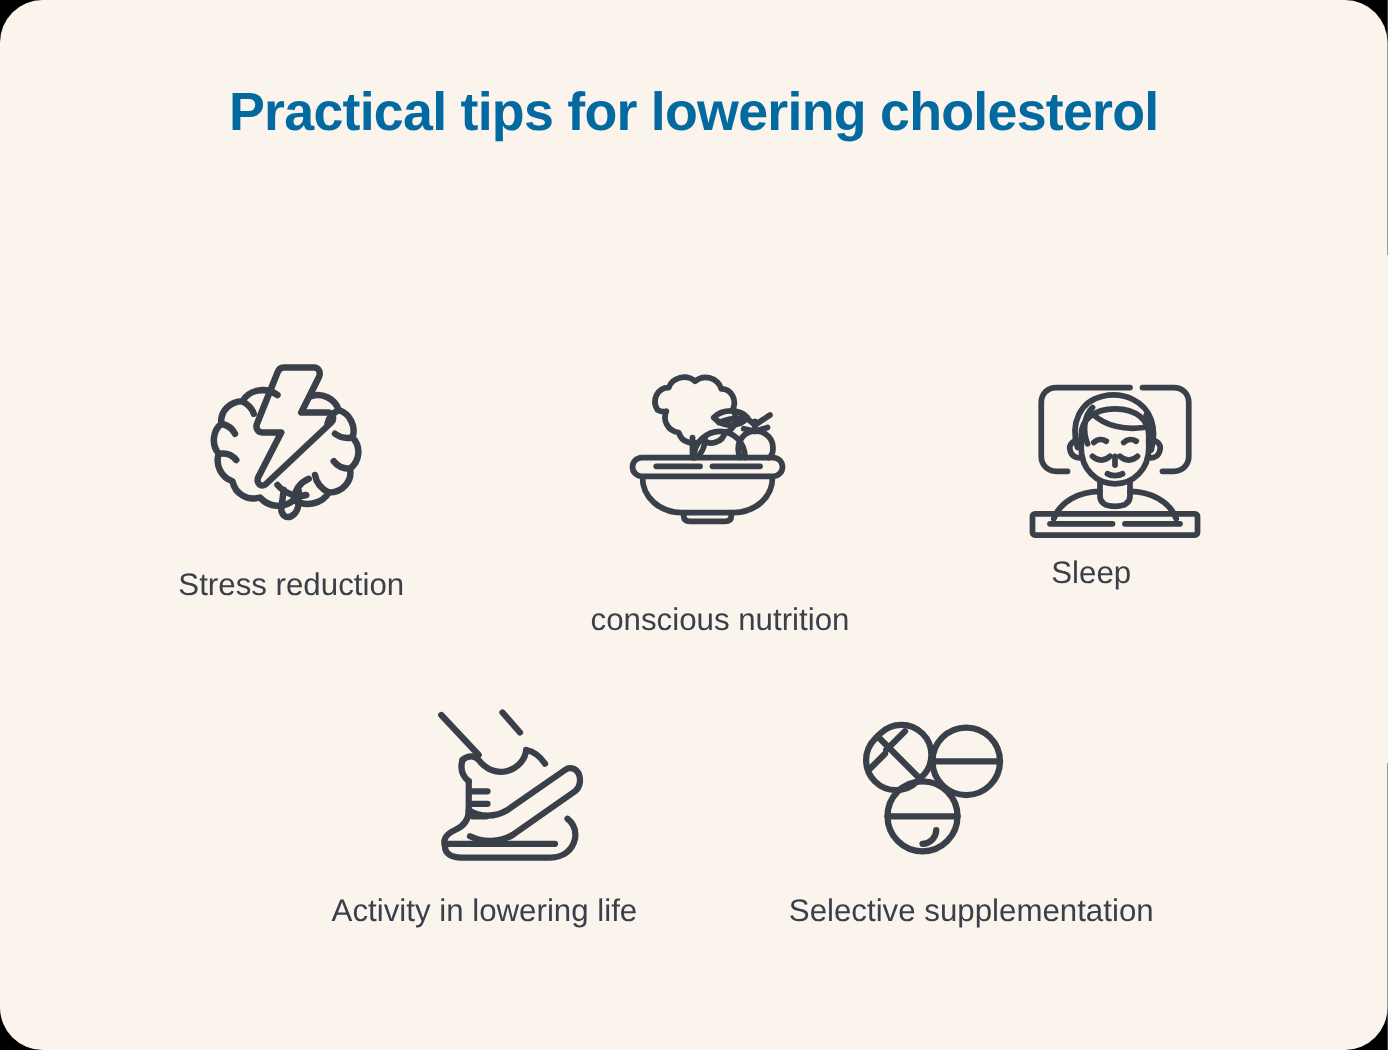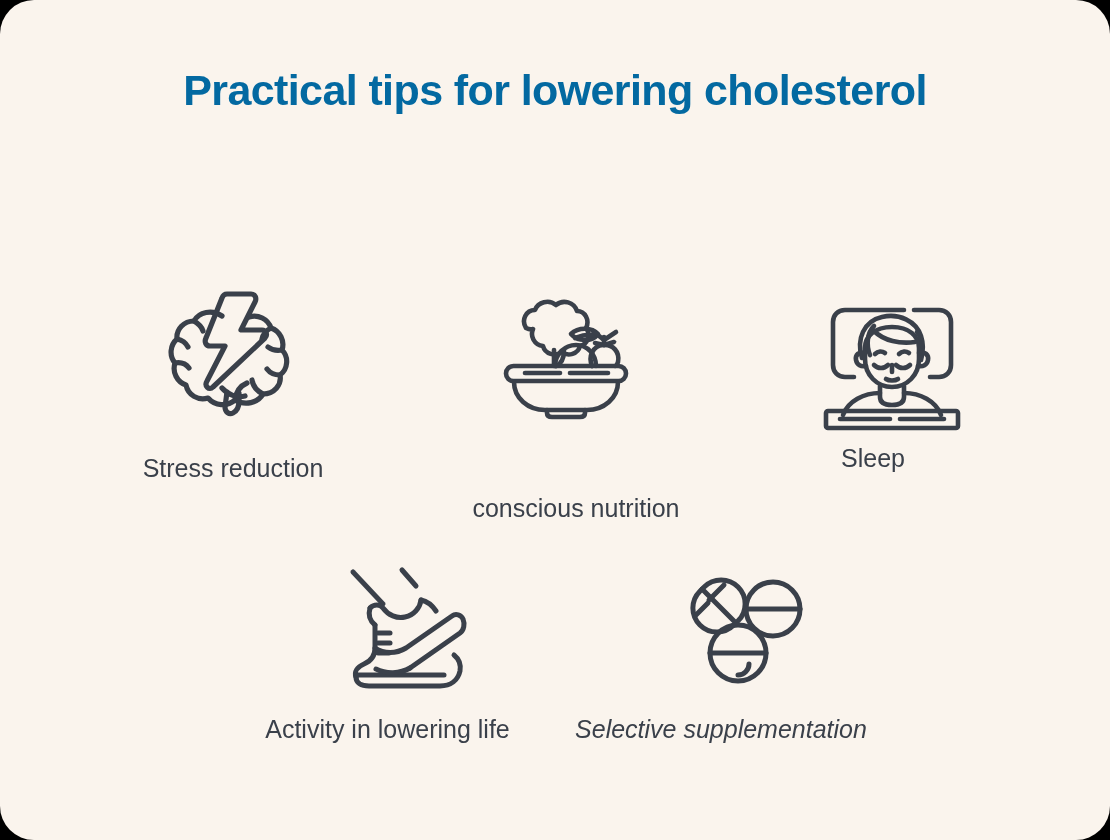--- a/index.html
+++ b/index.html
@@ -54,31 +54,31 @@
     line-height: 1.2;
     white-space: nowrap;
     text-align: center;
   }
 
   
   .item-stress .icon-wrap { left: 165px; top: 288px; }
   .item-stress .label      { left: 0px;   top: 443px; width: 466px; margin-top: 10px; }
 
   .item-nutrition .icon-wrap { left: 492px; top: 298px; }
-  .item-nutrition .label     { left: 330px; top: 481px; width: 492px; margin-top: 12px; }
+  .item-nutrition .label     { left: 330px; top: 481px; width: 492px; }
 
   .item-sleep .icon-wrap { left: 818px; top: 303px; }
   .item-sleep .label     { left: 690px; top: 443px; width: 366px; }
 
   
   .item-activity .icon-wrap { left: 348px; top: 562px; }
   .item-activity .label     { left: 155px; top: 714px; width: 465px; }
 
   .item-supp .icon-wrap { left: 672px; top: 560px; }
-  .item-supp .label     { left: 472px; top: 714px; width: 498px; font-style: italic; }
+  .item-supp .label     { left: 528px; top: 714px; width: 498px; }
 
   svg { display: block; }
 </style>
 </head>
 <body>
 
 <div class="card">
 
   <div class="title">Practical tips for lowering cholesterol</div>
 

